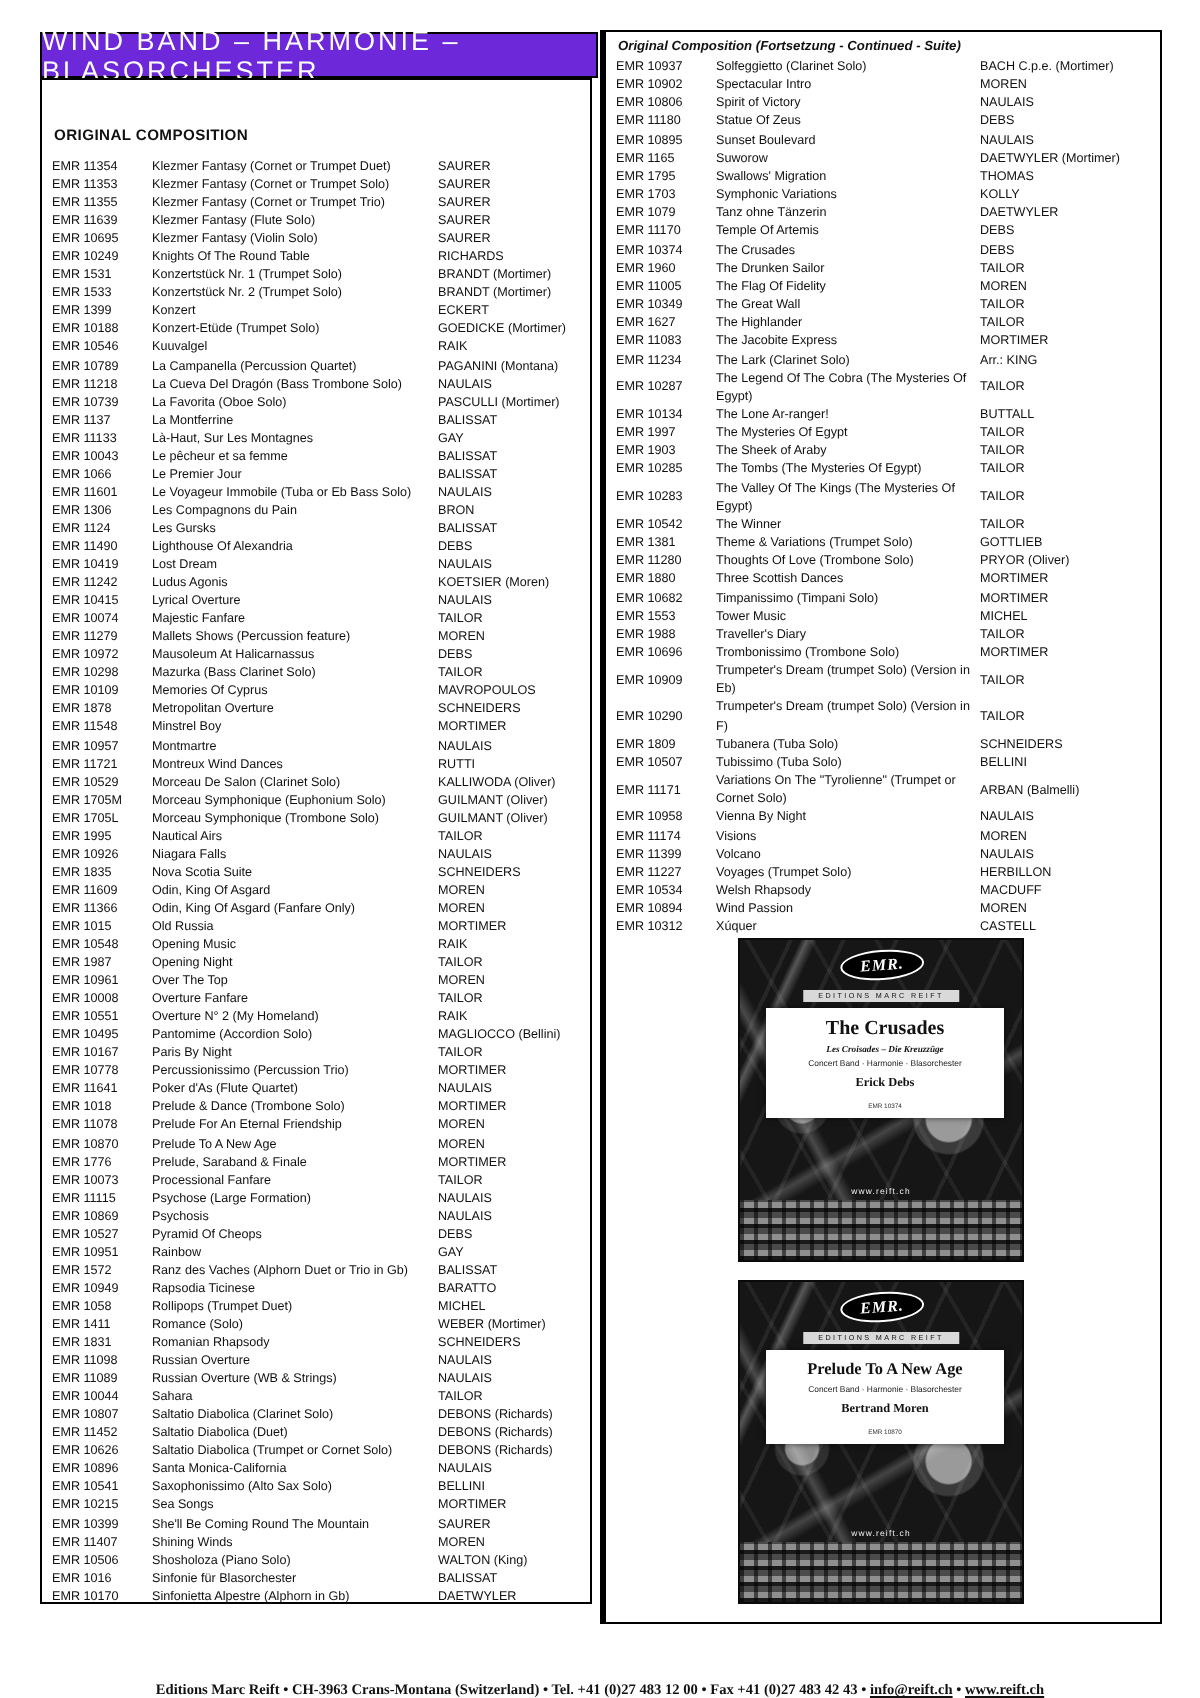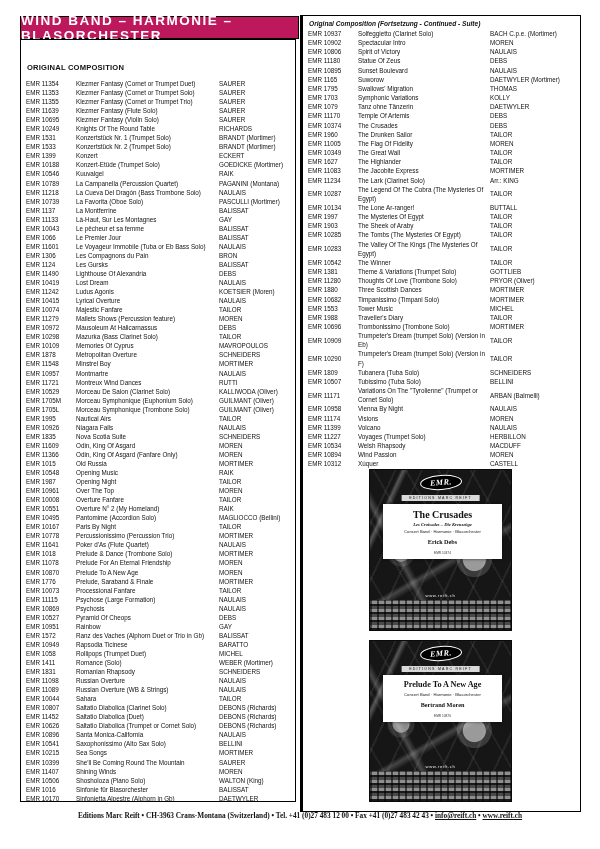--- a/index.html
+++ b/index.html
@@ -1,22 +1,22 @@
 <!DOCTYPE html>
 <html><head>
 <meta charset="utf-8">
 <style>
   html,body{margin:0;padding:0;background:#e8e8e8;}
   .page{position:relative;width:600px;height:849px;background:#ffffff;
         font-family:"Liberation Sans", sans-serif;color:#111;overflow:hidden;}
 
   
   .banner{position:absolute;left:20px;top:16px;width:277px;height:21px;
-          background:#be185d;color:#fff;display:flex;align-items:center;justify-content:center;
-          font-weight:bold;font-size:13.5px;letter-spacing:1.5px;border:1px solid #000;}
+          background:#6d28d9;color:#fff;display:flex;align-items:center;justify-content:center;
+          font-weight:normal;font-size:13.5px;letter-spacing:1.5px;border:1px solid #000;}
 
   
   .leftbox{position:absolute;left:20px;top:39px;width:276px;height:763px;
            border:1px solid #000;box-sizing:border-box;padding:3px 2px 0 5px;overflow:hidden;}
   .rightbox{position:absolute;left:300px;top:15px;width:281px;height:797px;
             border:1px solid #000;border-left:3px solid #000;box-sizing:border-box;
             padding:2px 2px 0 5px;overflow:hidden;}
 
   .left-heading{font-weight:bold;font-size:7.6px;margin:20px 0 7px 1px;letter-spacing:.2px;}
   .right-heading{font-weight:bold;font-style:italic;font-size:6.6px;margin:2px 0 2px 1px;}
@@ -64,21 +64,21 @@
   .panel .c-composer{font-family:"Liberation Serif", serif;font-weight:bold;font-size:6.2px;margin-top:4px;}
   .panel .c-ref{font-size:3.2px;margin-top:6px;color:#333;}
   .seats{position:absolute;bottom:0;left:0;width:100%;height:30px;
          background:
            repeating-linear-gradient(90deg, rgba(0,0,0,.55) 0 2px, transparent 2px 7px),
            repeating-linear-gradient(0deg, #1a1a1a 0 2px, #8f8f8f 2px 5px, #4a4a4a 5px 8px);}
   .cover-url{position:absolute;bottom:32px;left:50%;transform:translateX(-50%);
              color:#eee;font-size:4.2px;letter-spacing:.6px;}
 
   
-  .footer{position:absolute;left:0;top:811px;width:100%;text-align:center;
+  .footer{position:absolute;left:0;top:840px;width:100%;text-align:center;
           font-weight:bold;font-size:7.3px;font-family:"Liberation Serif", serif;}
   .footer .link{text-decoration:underline;}
 </style>
 </head>
 <body>
 
 <div class="page">
 
   <div class="banner">
     <span>WIND BAND – HARMONIE – BLASORCHESTER</span>

